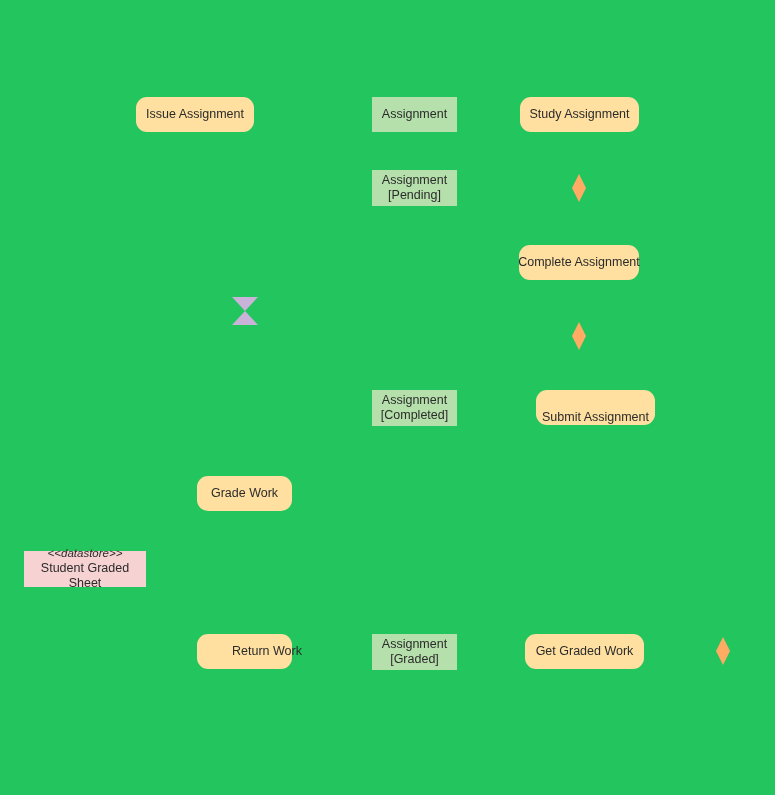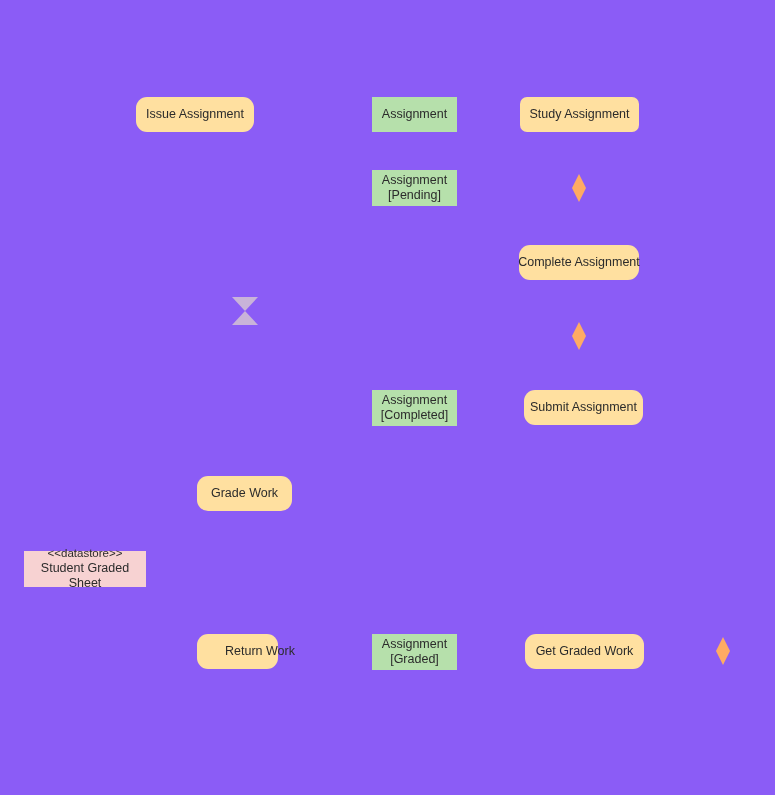--- a/index.html
+++ b/index.html
@@ -5,21 +5,21 @@
 <style>
   html, body {
     margin: 0;
     padding: 0;
     background: #000000;
   }
   #canvas {
     position: relative;
     width: 775px;
     height: 795px;
-    background: #8b5cf6;
+    background: #22c55e;
     overflow: hidden;
     font-family: "Liberation Sans", sans-serif;
   }
 
   
   .node {
     position: absolute;
     box-sizing: border-box;
     display: flex;
     flex-direction: column;
@@ -48,20 +48,21 @@
   }
 
   
   .datastore {
     background: #f7d2d2;
     border-radius: 0;
     font-size: 12.5px;
   }
   .datastore .stereotype {
     font-size: 11.5px;
+    font-style: italic;
   }
 
   .object .line2,
   .datastore .line2 {
     display: block;
   }
   .diamond-wrap {
     position: absolute;
     display: block;
   }
@@ -80,37 +81,37 @@
 </style>
 </head>
 <body>
 
 <div id="canvas">
 
   <div class="node action" style="left:136px; top:97px; width:118px; height:35px;">
     <span>Issue Assignment</span>
   </div>
 
-  <div class="node action" style="left:520px; top:97px; width:119px; height:35px;border-radius:7px;">
+  <div class="node action" style="left:520px; top:97px; width:119px; height:35px;">
     <span>Study Assignment</span>
   </div>
 
   <div class="node action" style="left:519px; top:245px; width:120px; height:35px;align-items:center;">
     <span>Complete Assignment</span>
   </div>
 
-  <div class="node action" style="left:524px; top:390px; width:119px; height:35px;">
+  <div class="node action" style="left:536px; top:390px; width:119px; height:35px;justify-content:flex-end;">
     <span>Submit Assignment</span>
   </div>
 
   <div class="node action" style="left:197px; top:476px; width:95px; height:35px;">
     <span>Grade Work</span>
   </div>
 
-  <div class="node action" style="left:197px; top:634px; width:81px; height:35px;padding-left:45px;">
+  <div class="node action" style="left:197px; top:634px; width:95px; height:35px;padding-left:45px;">
     <span>Return Work</span>
   </div>
 
   <div class="node action" style="left:525px; top:634px; width:119px; height:35px;">
     <span>Get Graded Work</span>
   </div>
 
   <div class="node object" style="left:344px; top:97px; width:85px; height:35px;">
     <span>Assignment</span>
   </div>

